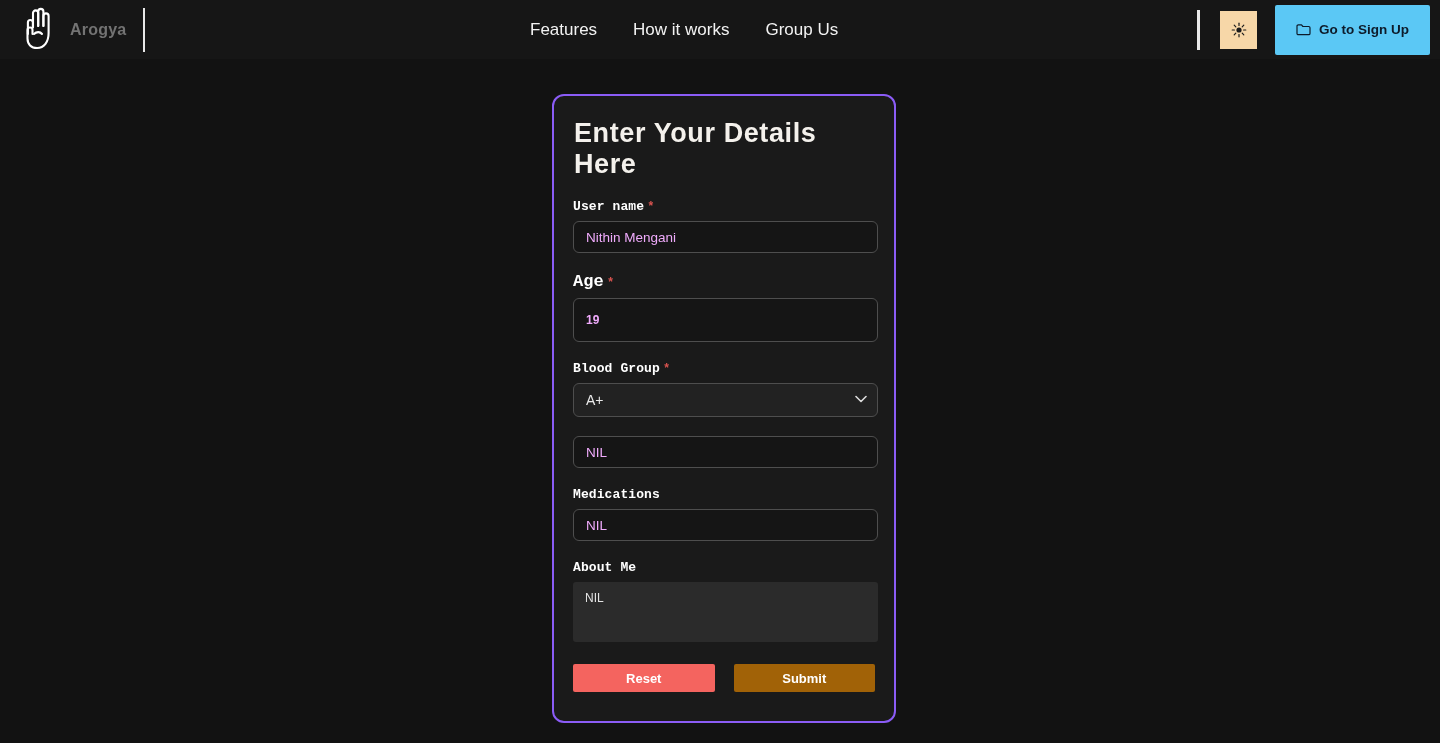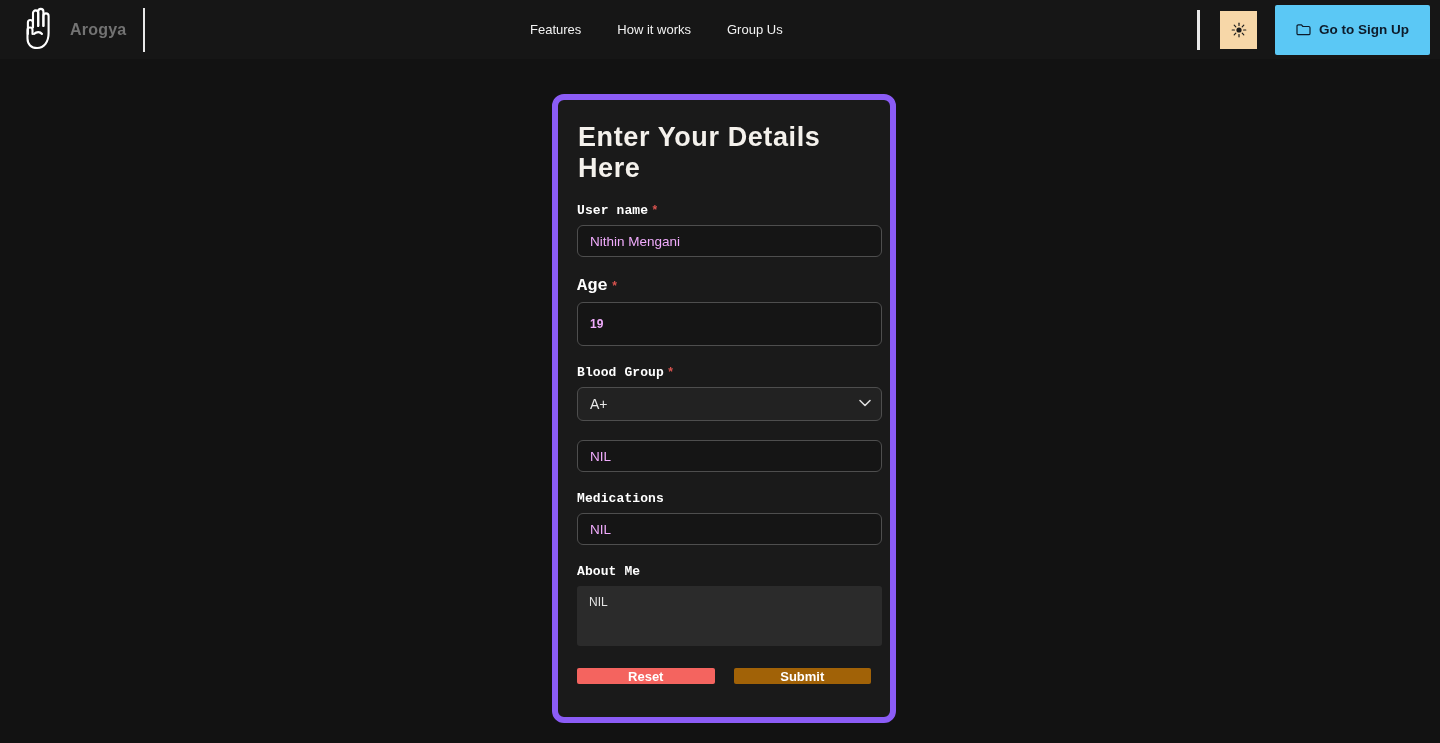--- a/index.html
+++ b/index.html
@@ -62,21 +62,21 @@
     position: absolute;
     left: 530px;
     top: 0;
     height: 59px;
     display: flex;
     align-items: center;
     gap: 36px;
   }
   .nav-link {
     color: #f2f2f2;
-    font-size: 13px;
+    font-size: 17px;
     text-decoration: none;
     white-space: nowrap;
   }
 
   .header-right {
     position: absolute;
     right: 10px;
     top: 0;
     height: 59px;
     display: flex;
@@ -124,21 +124,21 @@
     height: 684px;
     background: #121212;
   }
   .card {
     position: absolute;
     left: 552px;
     top: 35px;
     width: 344px;
     height: 629px;
     background: #1a1a1a;
-    border: 6px solid #8b5cf6;
+    border: 2px solid #8b5cf6;
     border-radius: 12px;
     padding: 18px 19px 0 19px;
   }
   .card-title {
     color: #f4f1ec;
     font-size: 27px;
     font-weight: bold;
     letter-spacing: 0.6px;
     margin: 4px 0 0 1px;
   }
@@ -206,21 +206,21 @@
     outline: none;
   }
 
   .btn-row {
     margin-top: 18px;
     display: flex;
     gap: 19px;
   }
   .btn {
     width: 143px;
-    height: 16px;
+    height: 28px;
     border: none;
     border-radius: 2px;
     color: #ffffff;
     font-size: 13px;
     font-weight: bold;
     cursor: pointer;
     font-family: "Liberation Sans", sans-serif;
   }
   .btn-reset { background: #f4645f; }
   .btn-submit { background: #a16207; }

